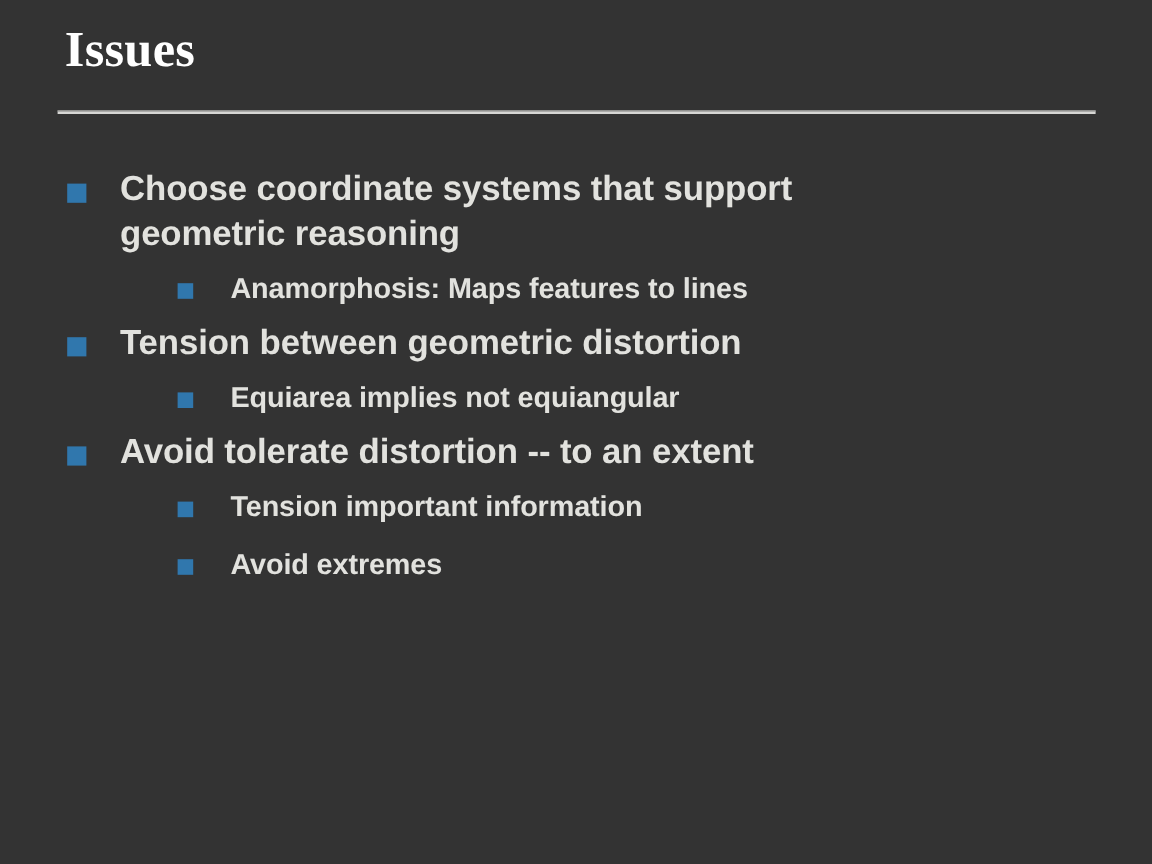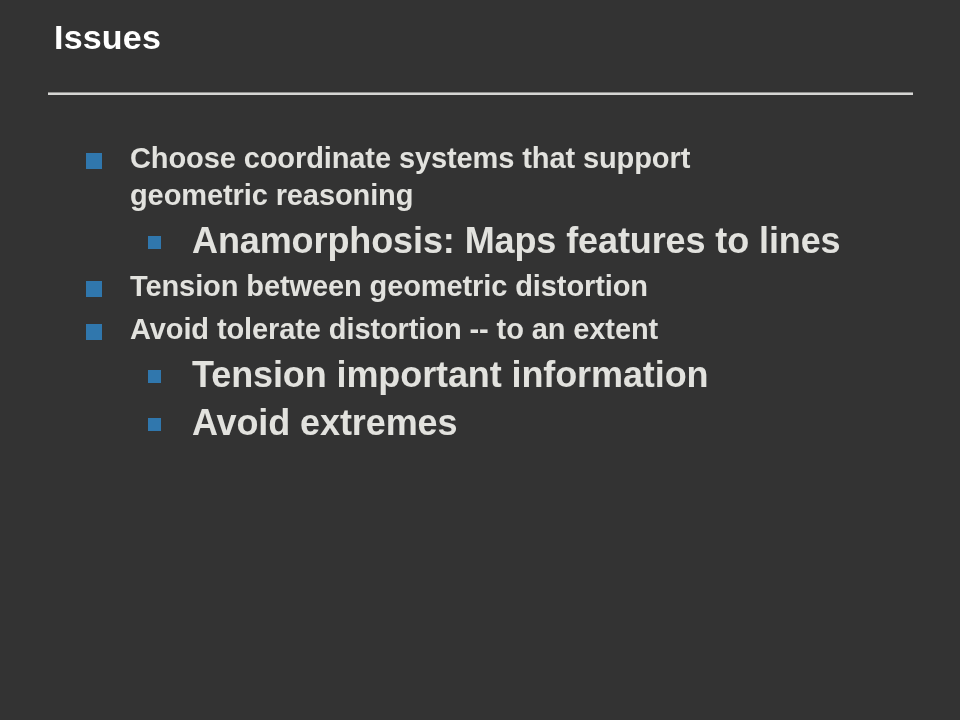--- a/index.html
+++ b/index.html
@@ -19,26 +19,27 @@
     height: 720px;
     background: #333333;
     box-sizing: border-box;
   }
 
   
   .slide-title {
     position: absolute;
     left: 54px;
     top: 18px;
-    font-size: 34px;
+    font-size: 42px;
     font-weight: bold;
     color: #FFFFFF;
     letter-spacing: 0.2px;
     line-height: 1.15;
     white-space: nowrap;
+    font-family: Liberation Serif, serif;
   }
 
   
   .title-rule {
     position: absolute;
     left: 48px;
     top: 92px;
     width: 865px;
     height: 2px;
     background: #D6D6D4;
@@ -54,21 +55,21 @@
     width: 960px;
   }
 
   .bullet-row {
     display: flex;
     align-items: flex-start;
     box-sizing: border-box;
   }
 
   .bullet-row.level-1 {
-    padding-left: 86px;
+    padding-left: 56px;
     margin-bottom: 6px;
   }
 
   .bullet-row.level-2 {
     padding-left: 148px;
     margin-bottom: 6px;
   }
 
   .bullet-marker {
     flex: 0 0 auto;
@@ -96,21 +97,21 @@
     letter-spacing: -0.1px;
   }
 
   .level-1 .bullet-text {
     font-size: 29px;
     line-height: 37px;
     max-width: 690px;
   }
 
   .level-2 .bullet-text {
-    font-size: 36px;
+    font-size: 24px;
     line-height: 42px;
     max-width: 660px;
   }
 </style>
 </head>
 <body>
 
 <div class="slide">
 
   <div class="slide-title">Issues</div>
@@ -127,20 +128,24 @@
     <div class="bullet-row level-2">
       <span class="bullet-marker"></span>
       <span class="bullet-text">Anamorphosis: Maps features to lines</span>
     </div>
 
     <div class="bullet-row level-1">
       <span class="bullet-marker"></span>
       <span class="bullet-text">Tension between geometric distortion</span>
     </div>
 
+    <div class="bullet-row level-2">
+      <span class="bullet-marker"></span>
+      <span class="bullet-text">Equiarea implies not equiangular</span>
+    </div>
 
     <div class="bullet-row level-1">
       <span class="bullet-marker"></span>
       <span class="bullet-text">Avoid tolerate distortion -- to an extent</span>
     </div>
 
     <div class="bullet-row level-2">
       <span class="bullet-marker"></span>
       <span class="bullet-text">Tension important information</span>
     </div>

